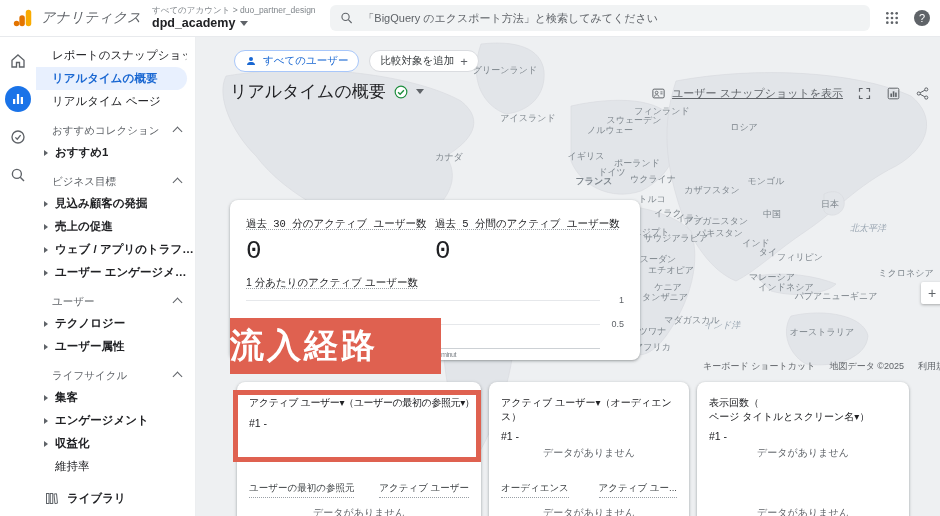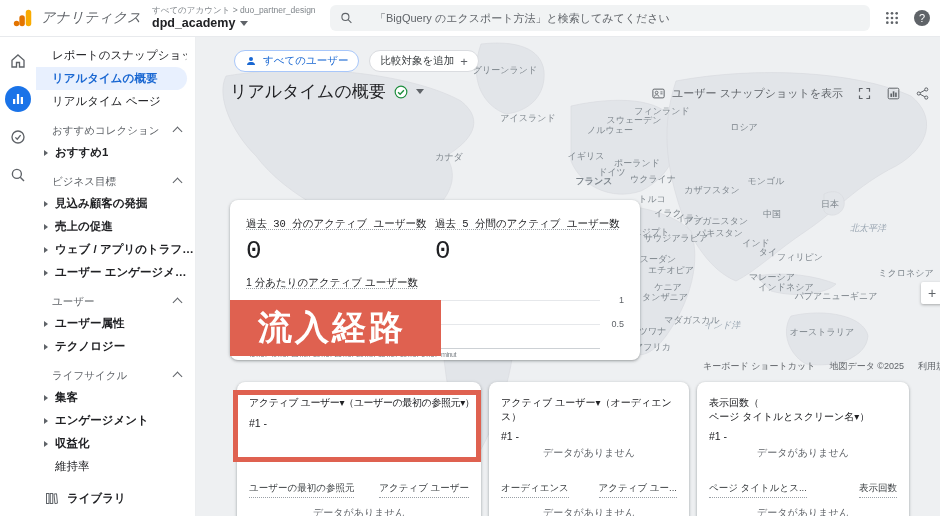--- a/index.html
+++ b/index.html
@@ -8,21 +8,21 @@
 
   
   .header{position:absolute;top:0;left:0;right:0;height:36px;background:#fff;
           border-bottom:1px solid #e8eaed;z-index:10;display:flex;align-items:center;}
   .logo-area{display:flex;align-items:center;gap:7px;padding-left:12px;width:140px;flex:none;}
   .app-name{font-size:14px;color:#5f6368;font-style:italic;}
   .account{display:flex;flex-direction:column;justify-content:center;line-height:1.25;}
   .account-context{font-size:8.5px;color:#80868b;white-space:nowrap;}
   .property{font-size:12.5px;color:#202124;font-weight:bold;display:flex;align-items:center;gap:5px;}
   .search{position:absolute;left:330px;top:5px;width:540px;height:26px;background:#f1f3f4;
-          border-radius:6px;display:flex;align-items:center;padding:0 10px;gap:20px;box-sizing:border-box;justify-content:flex-end;}
+          border-radius:6px;display:flex;align-items:center;padding:0 10px;gap:8px;box-sizing:border-box;justify-content:flex-end;}
   .search input{border:none;background:transparent;outline:none;font-size:11px;color:#5f6368;width:100%;
                 font-family:inherit;}
   .search input::placeholder{color:#5f6368;opacity:1;}
   .header-right{position:absolute;right:10px;top:0;height:36px;display:flex;align-items:center;gap:14px;}
   .help-circle{width:16px;height:16px;border-radius:50%;background:#5f6368;color:#fff;font-size:11px;
                display:flex;align-items:center;justify-content:center;}
 
   
   .rail{position:absolute;left:0;top:36px;width:36px;bottom:0;background:#fff;z-index:9;
         display:flex;flex-direction:column;align-items:center;padding-top:12px;gap:12px;}
@@ -66,21 +66,21 @@
         background:#fff;font-size:10.5px;box-sizing:border-box;}
   .chip.users{border:1px solid #a8c7fa;color:#1967d2;}
   .chip.compare{border:1px solid #dadce0;color:#3c4043;}
   .plus-glyph{font-size:13px;color:#5f6368;}
   .title-row{position:absolute;left:34px;top:44px;display:flex;align-items:center;gap:8px;z-index:3;}
   .page-title{font-size:17px;color:#202124;}
   .caret-down{width:0;height:0;border-left:4px solid transparent;border-right:4px solid transparent;
               border-top:5px solid #5f6368;}
   .tools{position:absolute;right:10px;top:50px;display:flex;align-items:center;gap:14px;z-index:3;
          color:#5f6368;font-size:11px;}
-  .tool{display:flex;align-items:center;gap:6px;white-space:nowrap;}
+  .tool{display:flex;align-items:center;gap:6px;white-space:nowrap;text-decoration:underline;}
 
   
   .rt-card{position:absolute;left:34px;top:164px;width:410px;height:160px;background:#fff;border-radius:8px;
            box-shadow:0 1px 2px rgba(60,64,67,.3),0 1px 3px 1px rgba(60,64,67,.15);z-index:2;
            padding:14px 16px;box-sizing:border-box;}
   .metrics{display:flex;}
   .metric{width:190px;font-family:Liberation Mono, monospace;}
   .m-label,.chart-label{font-size:10.5px;color:#202124;text-decoration:underline dotted #9aa0a6;
            text-underline-offset:2px;display:inline-block;}
   .m-value{font-size:26px;color:#202124;margin-top:4px;}
@@ -100,23 +100,23 @@
   .d-title{font-size:10px;color:#202124;line-height:1.35;white-space:pre-line;}
   .c1 .d-title{white-space:nowrap;letter-spacing:-0.4px;overflow:hidden;}
   .d-rank{font-size:10.5px;color:#202124;margin-top:7px;}
   .d-midempty{position:absolute;top:64px;left:0;right:0;text-align:center;font-size:10px;color:#5f6368;}
   .d-headers{position:absolute;top:100px;left:12px;right:12px;display:flex;justify-content:space-between;
              font-size:9.5px;color:#3c4043;}
   .d-headers span{border-bottom:1px dotted #9aa0a6;padding-bottom:2px;}
   .d-footerempty{position:absolute;top:124px;left:0;right:0;text-align:center;font-size:10px;color:#5f6368;}
 
   
-  .banner{position:absolute;left:34px;top:264px;width:211px;height:56px;background:#df6150;color:#fff;
+  .banner{position:absolute;left:34px;top:282px;width:211px;height:56px;background:#df6150;color:#fff;
           font-size:34px;font-weight:bold;letter-spacing:3px;display:flex;align-items:center;
-          padding-left:28px;box-sizing:border-box;z-index:4;pointer-events:none;}
+          padding-left:0;box-sizing:border-box;z-index:4;pointer-events:none;}
   .outline{position:absolute;left:37px;top:354px;width:248px;height:72px;border:5px solid #df6150;
            box-sizing:border-box;z-index:4;pointer-events:none;}
 </style>
 </head>
 <body>
 
 <div class="page">
 
   <div class="header">
     <div class="logo-area">
@@ -218,25 +218,25 @@
         <div class="sb-item">
           <i class="tri"></i>
           <span>ユーザー エンゲージメントと...</span>
         </div>
         <div class="sb-section">
           <span>ユーザー</span>
           <i class="chev"></i>
         </div>
         <div class="sb-item">
           <i class="tri"></i>
+          <span>テクノロジー</span>
+        </div>
+        <div class="sb-item">
+          <i class="tri"></i>
           <span>ユーザー属性</span>
-        </div>
-        <div class="sb-item">
-          <i class="tri"></i>
-          <span>テクノロジー</span>
         </div>
         <div class="sb-section">
           <span>ライフサイクル</span>
           <i class="chev"></i>
         </div>
         <div class="sb-item">
           <i class="tri"></i>
           <span>集客</span>
         </div>
         <div class="sb-item">
@@ -418,24 +418,20 @@
           <span>オーディエンス</span>
           <span>アクティブ ユー...</span>
         </div>
         <div class="d-footerempty">データがありません</div>
       </div>
       <div class="dcard c3">
         <div class="d-title">表示回数（
 ページ タイトルとスクリーン名▾）</div>
         <div class="d-rank">#1 -</div>
         <div class="d-midempty">データがありません</div>
-        <div class="d-headers">
-          <span>ページ タイトルとス...</span>
-          <span>表示回数</span>
-        </div>
         <div class="d-footerempty">データがありません</div>
       </div>
     </div>
 
     <div class="banner">流入経路</div>
     <div class="outline"></div>
 
   </div>
 </div>
 

